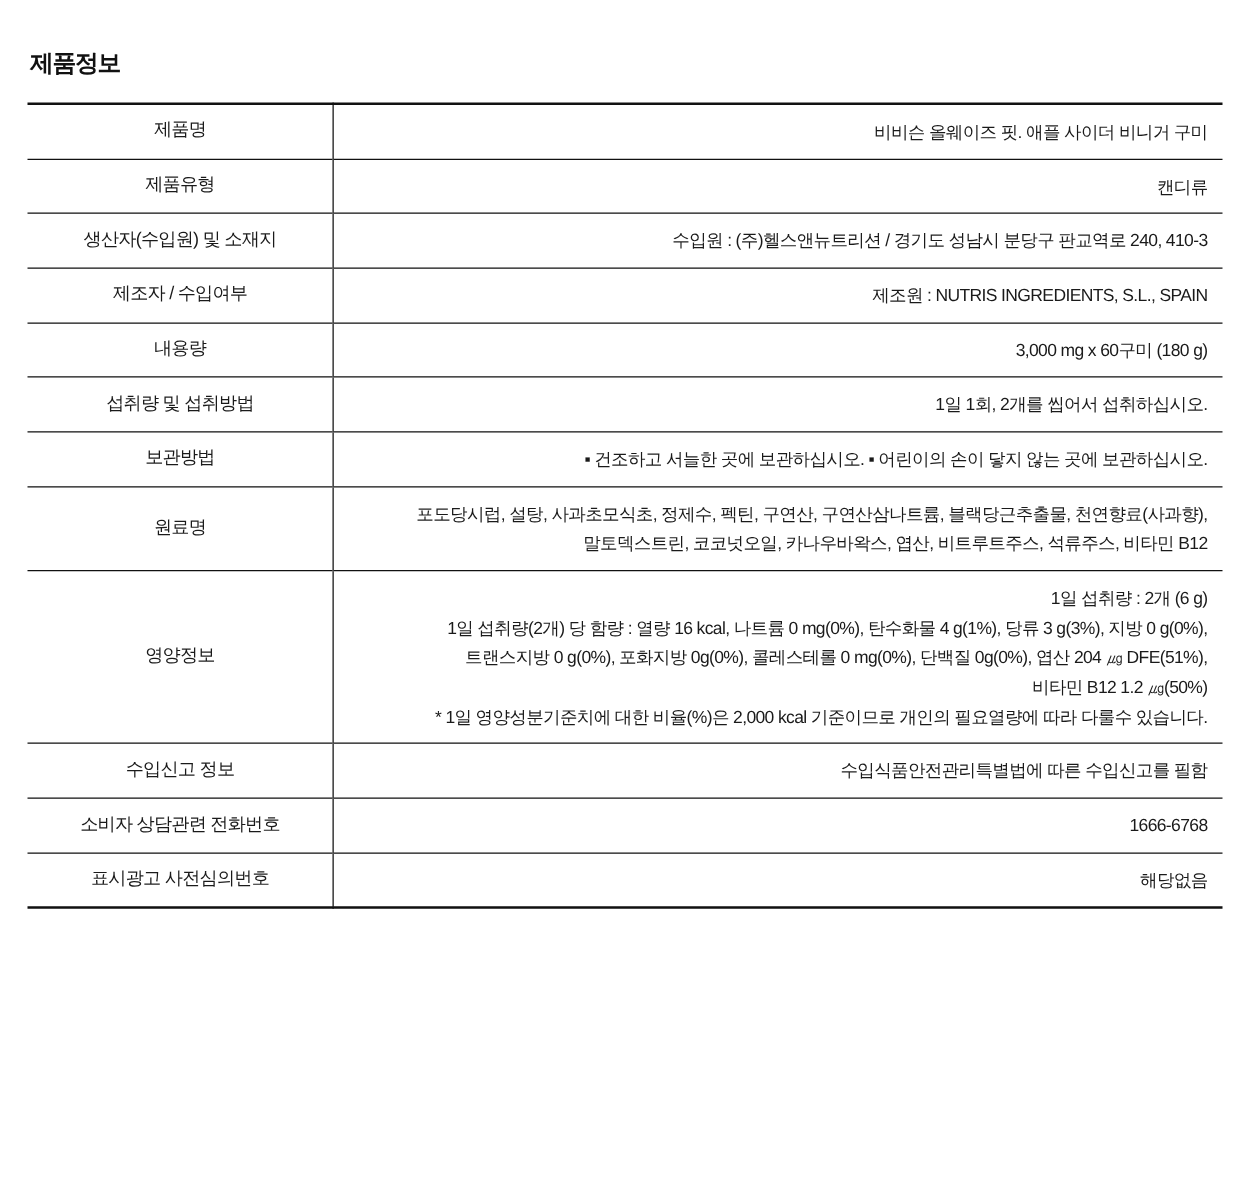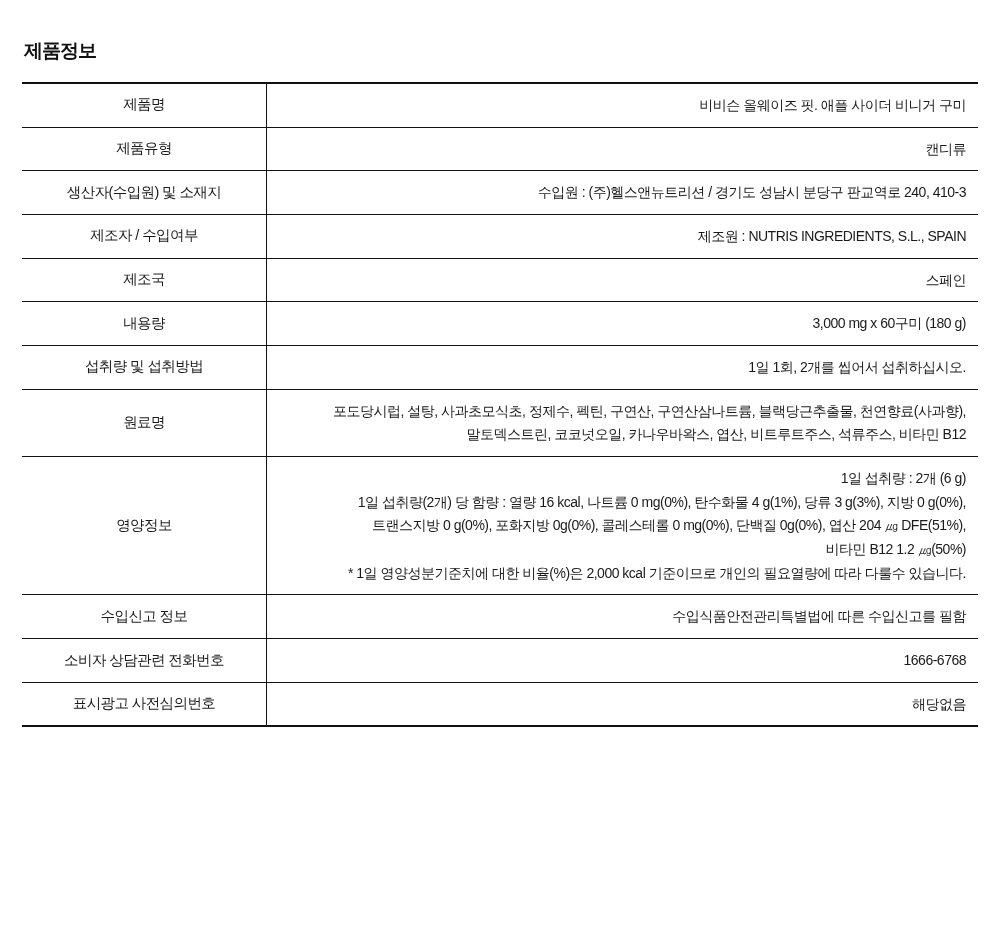--- a/index.html
+++ b/index.html
@@ -109,40 +109,40 @@
         <tr>
           <th>
             <span class="label-line">제조자 / 수입여부</span>
           </th>
           <td>
             <span class="cell-line">제조원 : NUTRIS INGREDIENTS, S.L., SPAIN</span>
           </td>
         </tr>
         <tr>
           <th>
-            <span class="label-line">제조국</span>
-          </th>
-          <td>
-            <span class="cell-line">스페인</span>
-          </td>
-        </tr>
-        <tr>
-          <th>
             <span class="label-line">내용량</span>
           </th>
           <td>
             <span class="cell-line">3,000 mg x 60구미 (180 g)</span>
           </td>
         </tr>
         <tr>
           <th>
             <span class="label-line">섭취량 및 섭취방법</span>
           </th>
           <td>
             <span class="cell-line">1일 1회, 2개를 씹어서 섭취하십시오.</span>
+          </td>
+        </tr>
+        <tr>
+          <th>
+            <span class="label-line">보관방법</span>
+          </th>
+          <td>
+            <span class="cell-line">▪ 건조하고 서늘한 곳에 보관하십시오. ▪ 어린이의 손이 닿지 않는 곳에 보관하십시오.</span>
           </td>
         </tr>
         <tr>
           <th>
             <span class="label-line">원료명</span>
           </th>
           <td>
             <span class="cell-line">포도당시럽, 설탕, 사과초모식초, 정제수, 펙틴, 구연산, 구연산삼나트륨, 블랙당근추출물, 천연향료(사과향),</span>
             <span class="cell-line">말토덱스트린, 코코넛오일, 카나우바왁스, 엽산, 비트루트주스, 석류주스, 비타민 B12</span>
           </td>

